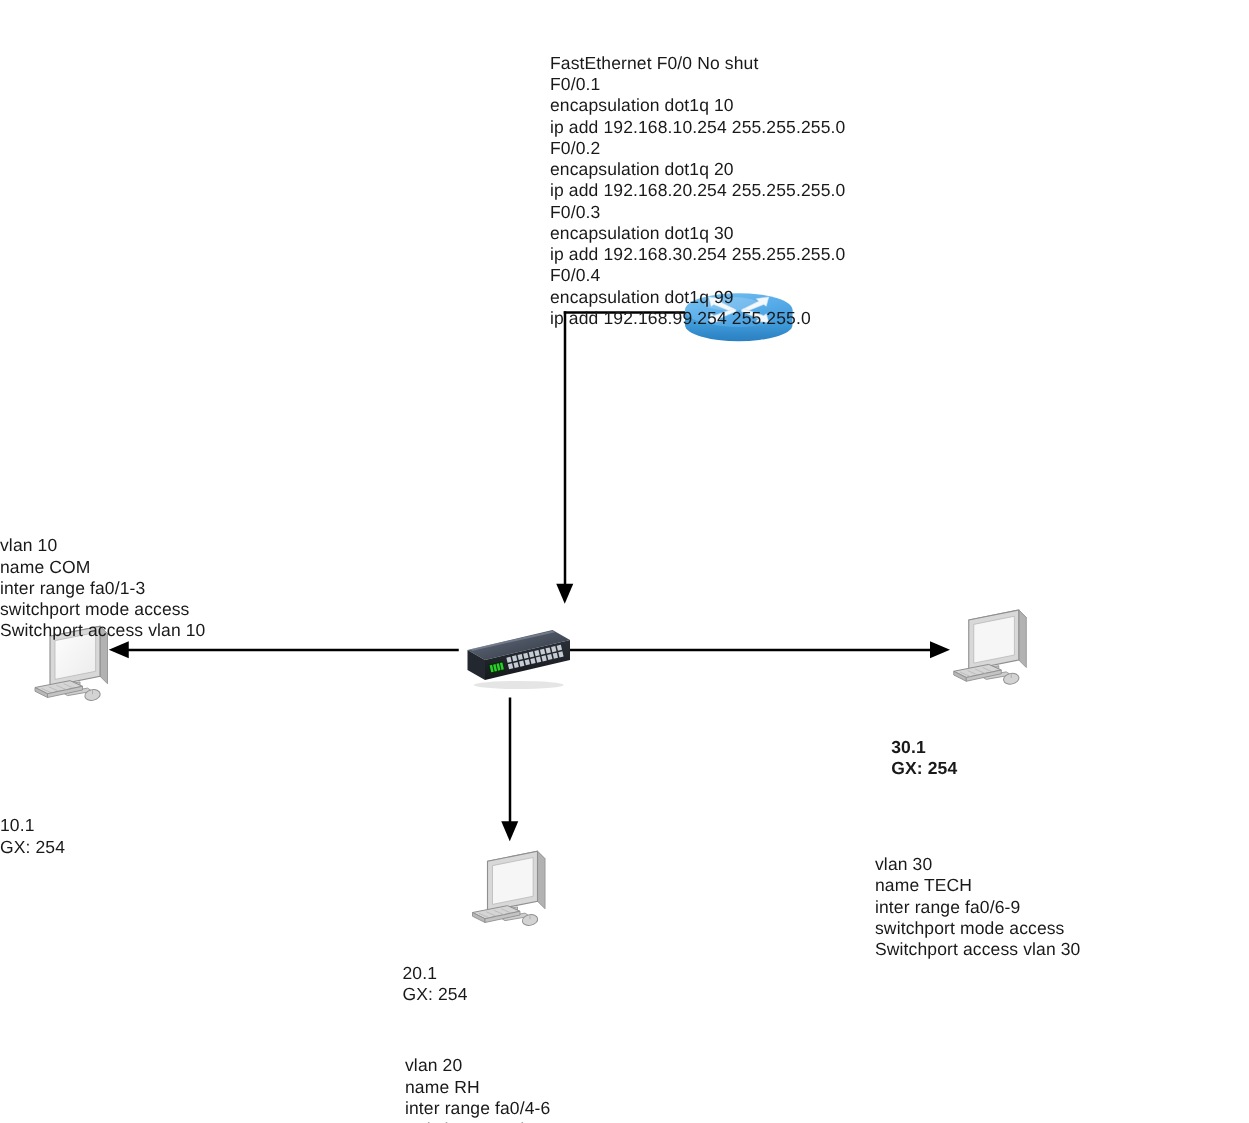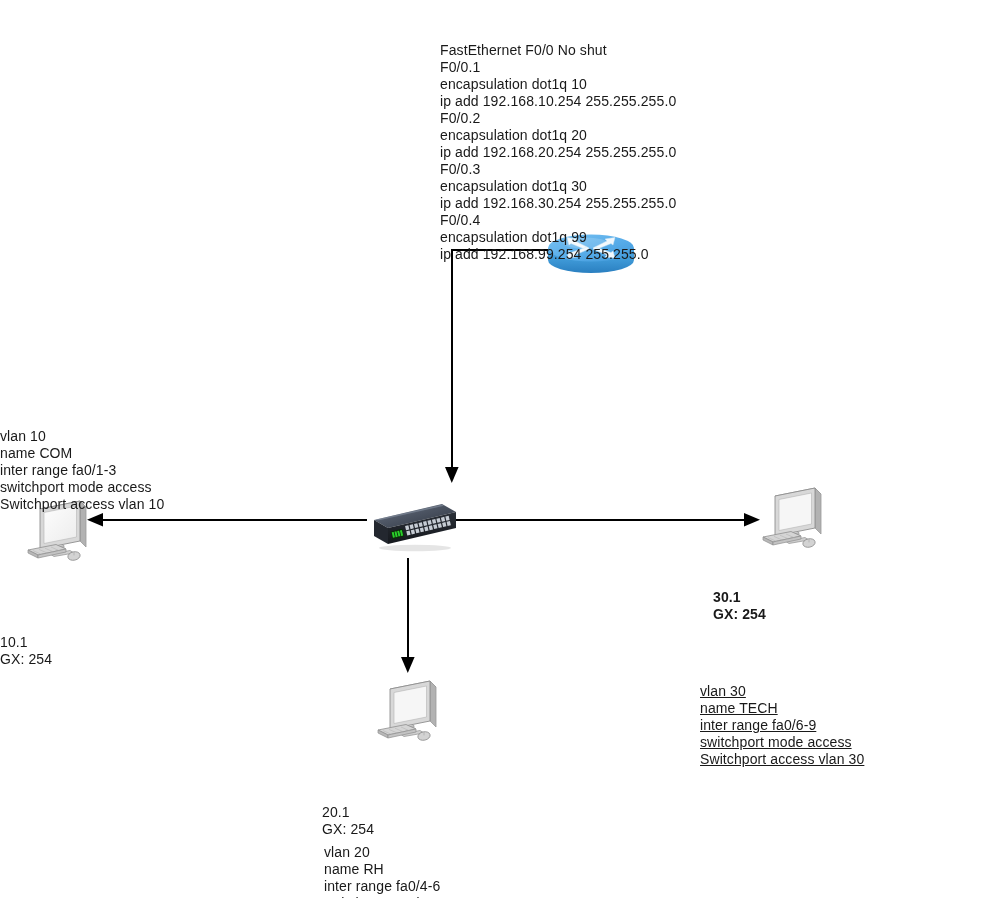--- a/index.html
+++ b/index.html
@@ -277,33 +277,33 @@
 ip add 192.168.99.254 255.255.0</div>
 
 
 
   <div class="txt ctr" style="left:0px; top:392px; width:190px;">vlan 10
 name COM
 inter range fa0/1-3
 switchport mode access
 Switchport access vlan 10</div>
 
-  <div class="txt ctr" style="left:0px; top:598px; width:152px;">10.1
+  <div class="txt ctr" style="left:0px; top:616px; width:152px;">10.1
 GX: 254</div>
 
   <div class="txt ctr" style="left:713px; top:553px; width:172px;font-weight:bold;">30.1
 GX: 254</div>
 
-  <div class="txt ctr" style="left:700px; top:647px; width:190px;text-decoration:underline;">vlan 30
+  <div class="txt ctr" style="left:700px; top:647px; width:190px;">vlan 30
 name TECH
 inter range fa0/6-9
 switchport mode access
 Switchport access vlan 30</div>
 
-  <div class="txt ctr" style="left:322px; top:768px; width:164px;">20.1
+  <div class="txt ctr" style="left:322px; top:734px; width:164px;">20.1
 GX: 254</div>
 
   <div class="txt ctr" style="left:324px; top:808px; width:190px;">vlan 20
 name RH
 inter range fa0/4-6
 switchport mode access
 Switchport access vlan 20</div>
 
 </div>
 

